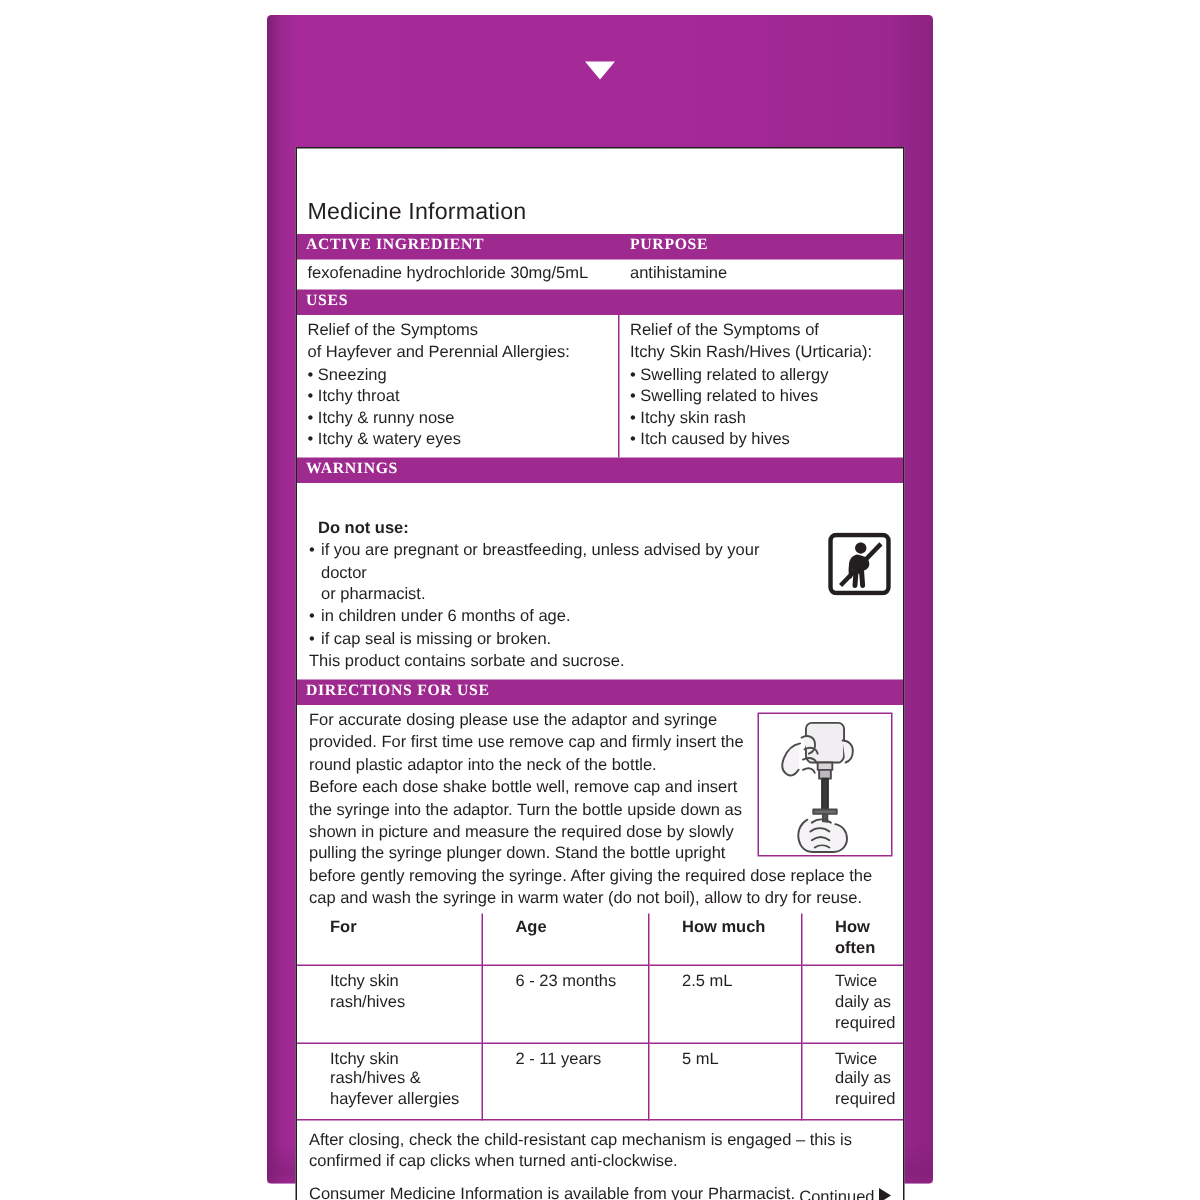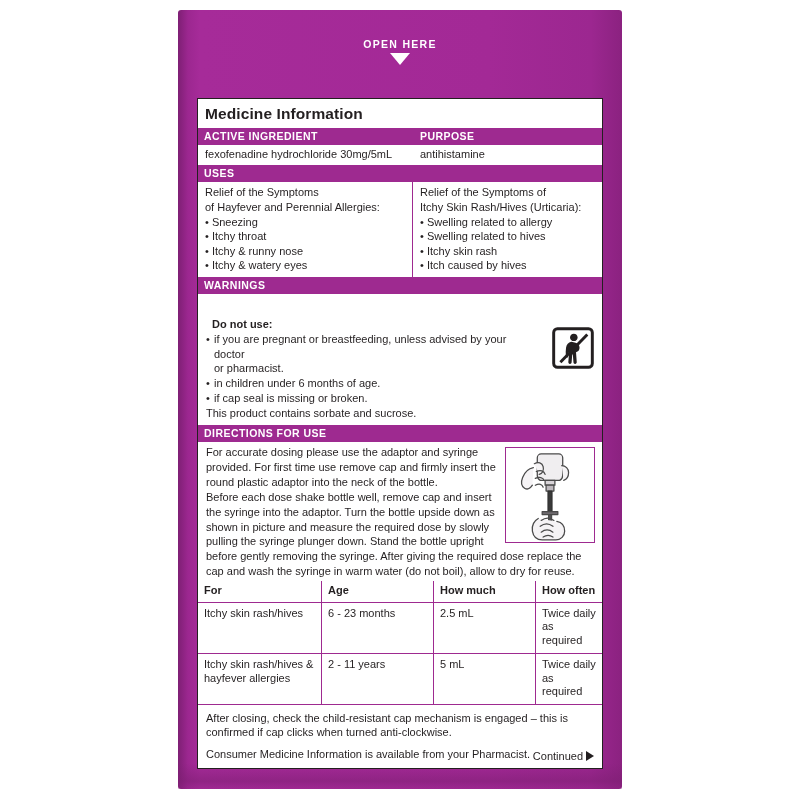--- a/index.html
+++ b/index.html
@@ -74,33 +74,35 @@
   }
 
   .bar {
     background: #9e2a90;
     color: #ffffff;
     font-size: 10.5px;
     font-weight: bold;
     letter-spacing: .45px;
     padding: 2px 0 3px 6px;
     line-height: 1.15;
+    font-family: Liberation Serif, serif;
   }
   .bar.two-col { position: relative; }
   .bar .bar-right {
     position: absolute;
     left: 222px;
     top: 2px;
   }
 
   .title-row {
     font-size: 15.5px;
-    font-weight: bold;
+    font-weight: normal;
     padding: 6px 0 5px 7px;
     letter-spacing: .1px;
+    margin-top: 28px;
   }
 
   .plain-row {
     font-size: 11px;
     padding: 3px 0 4px 7px;
     position: relative;
     line-height: 1.2;
   }
   .plain-row .col2 { position: absolute; left: 222px; top: 3px; }
 
@@ -171,21 +173,21 @@
   
   #dose-table {
     width: 100%;
     border-collapse: collapse;
     font-size: 11px;
   }
   #dose-table th, #dose-table td {
     border: 1.3px solid #9e2a90;
     text-align: left;
     vertical-align: top;
-    padding: 4px 5px 5px 6px;
+    padding: 4px 5px 5px 22px;
     line-height: 1.25;
     font-weight: normal;
   }
   #dose-table th { font-weight: bold; padding-top: 3px; padding-bottom: 4px; }
   #dose-table td.c-for  { width: 112px; }
   #dose-table td.c-age  { width: 100px; }
   #dose-table td.c-much { width: 90px; }
   #dose-table th:first-child, #dose-table td:first-child { border-left: none; }
   #dose-table th:last-child,  #dose-table td:last-child  { border-right: none; }
   #dose-table tr:first-child th { border-top: none; }
@@ -217,21 +219,20 @@
   .nb { white-space: nowrap; }
 </style>
 </head>
 <body>
 
 <div id="carton">
 
   <div id="carton-bottom-sheen"></div>
 
   <div id="open-here">
-    <div class="oh-text">OPEN HERE</div>
     <div class="oh-tri"></div>
   </div>
 
   <div id="panel">
 
     <div class="title-row">Medicine Information</div>
 
     <div class="bar two-col">
       <span>ACTIVE INGREDIENT</span>
       <span class="bar-right">PURPOSE</span>

